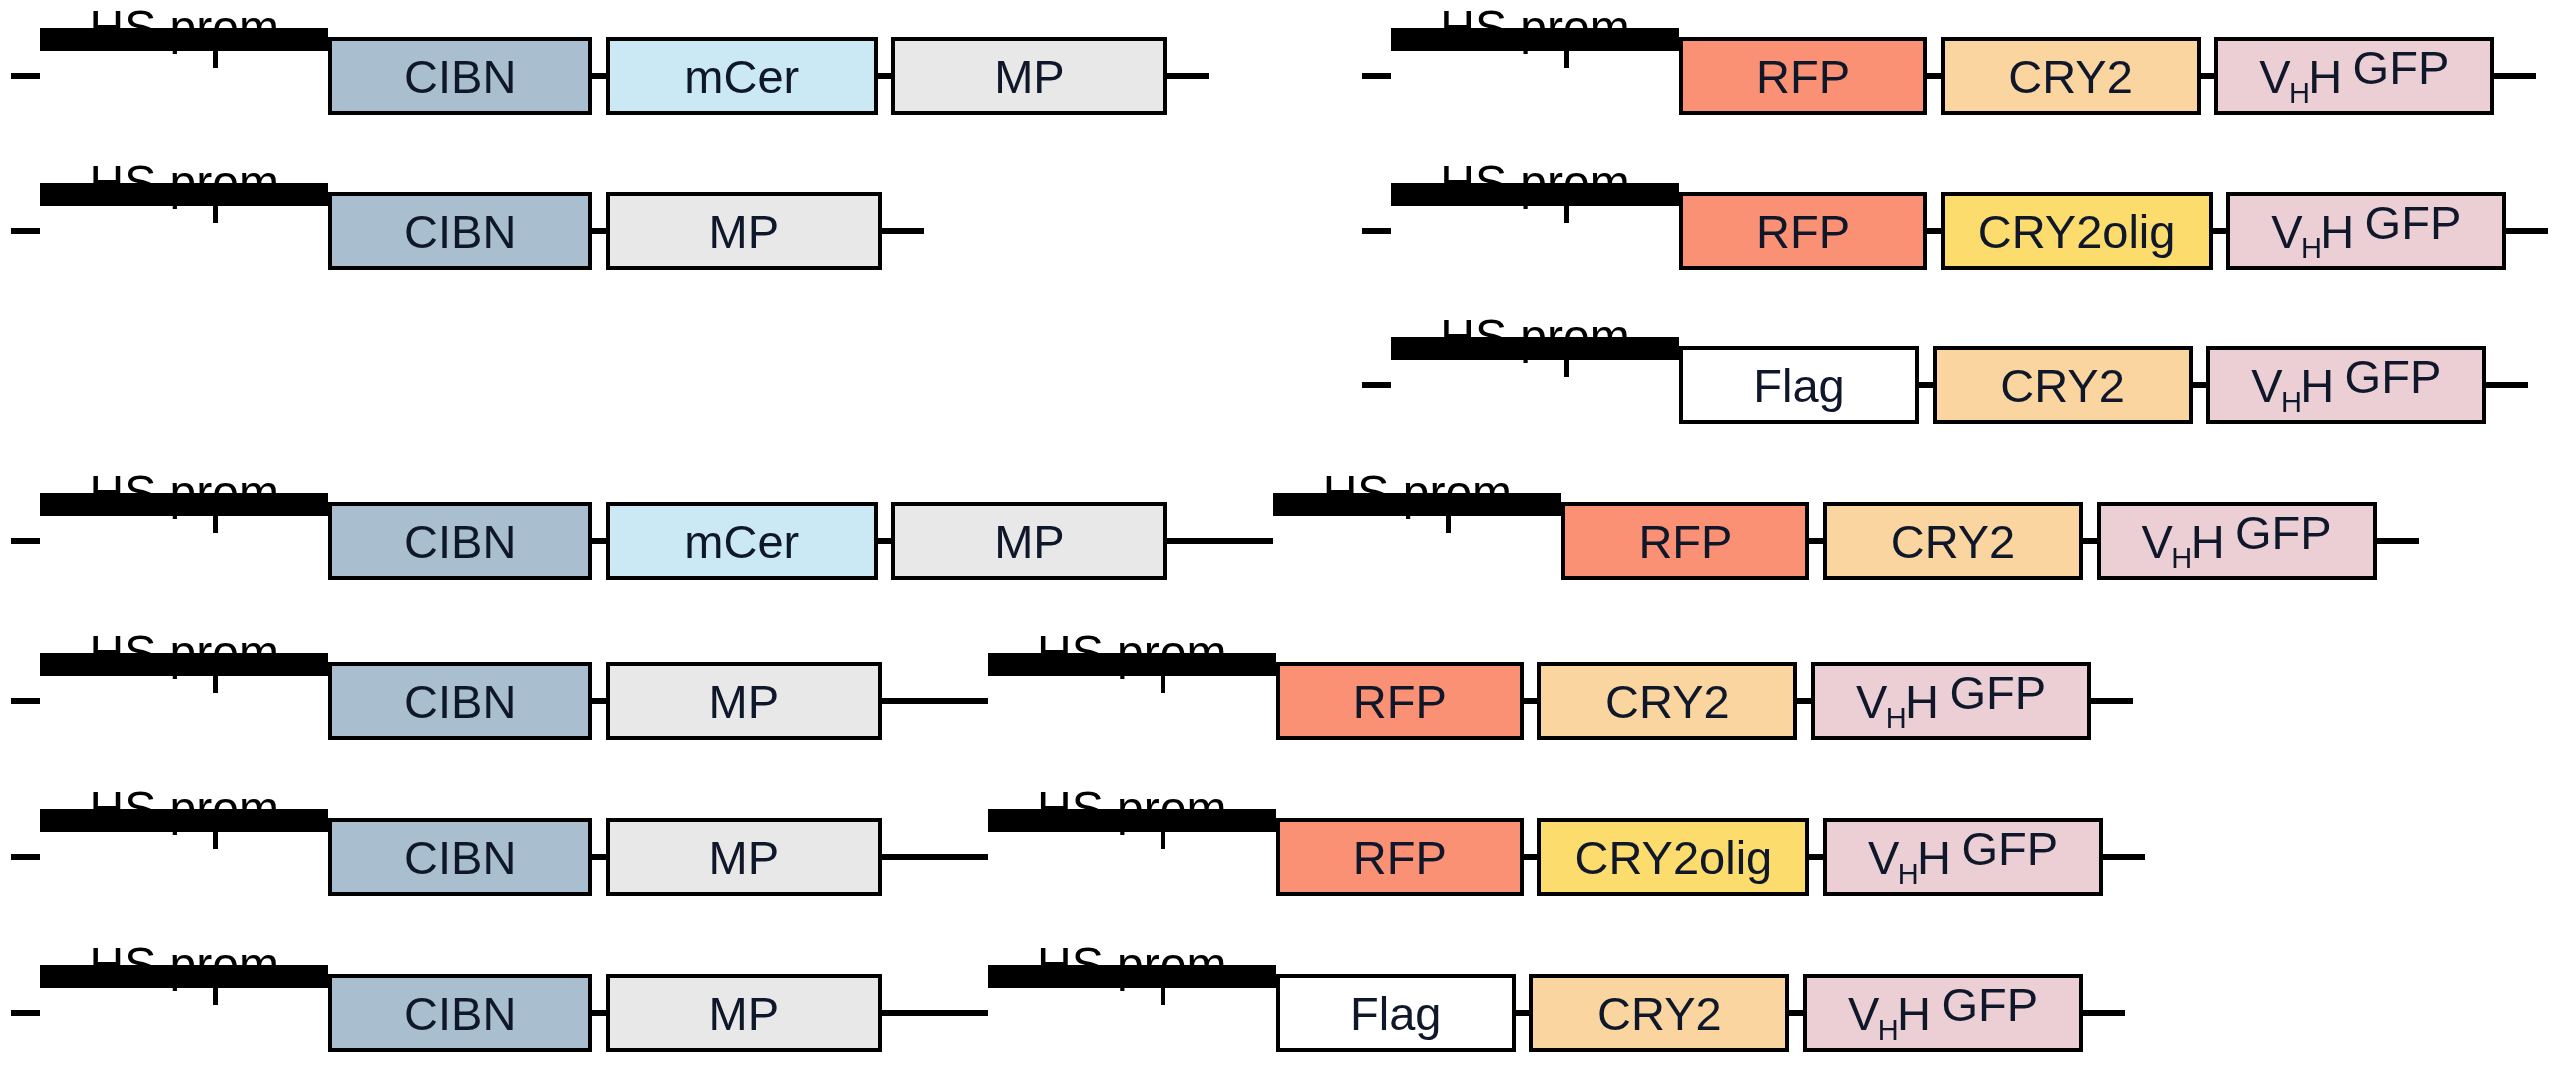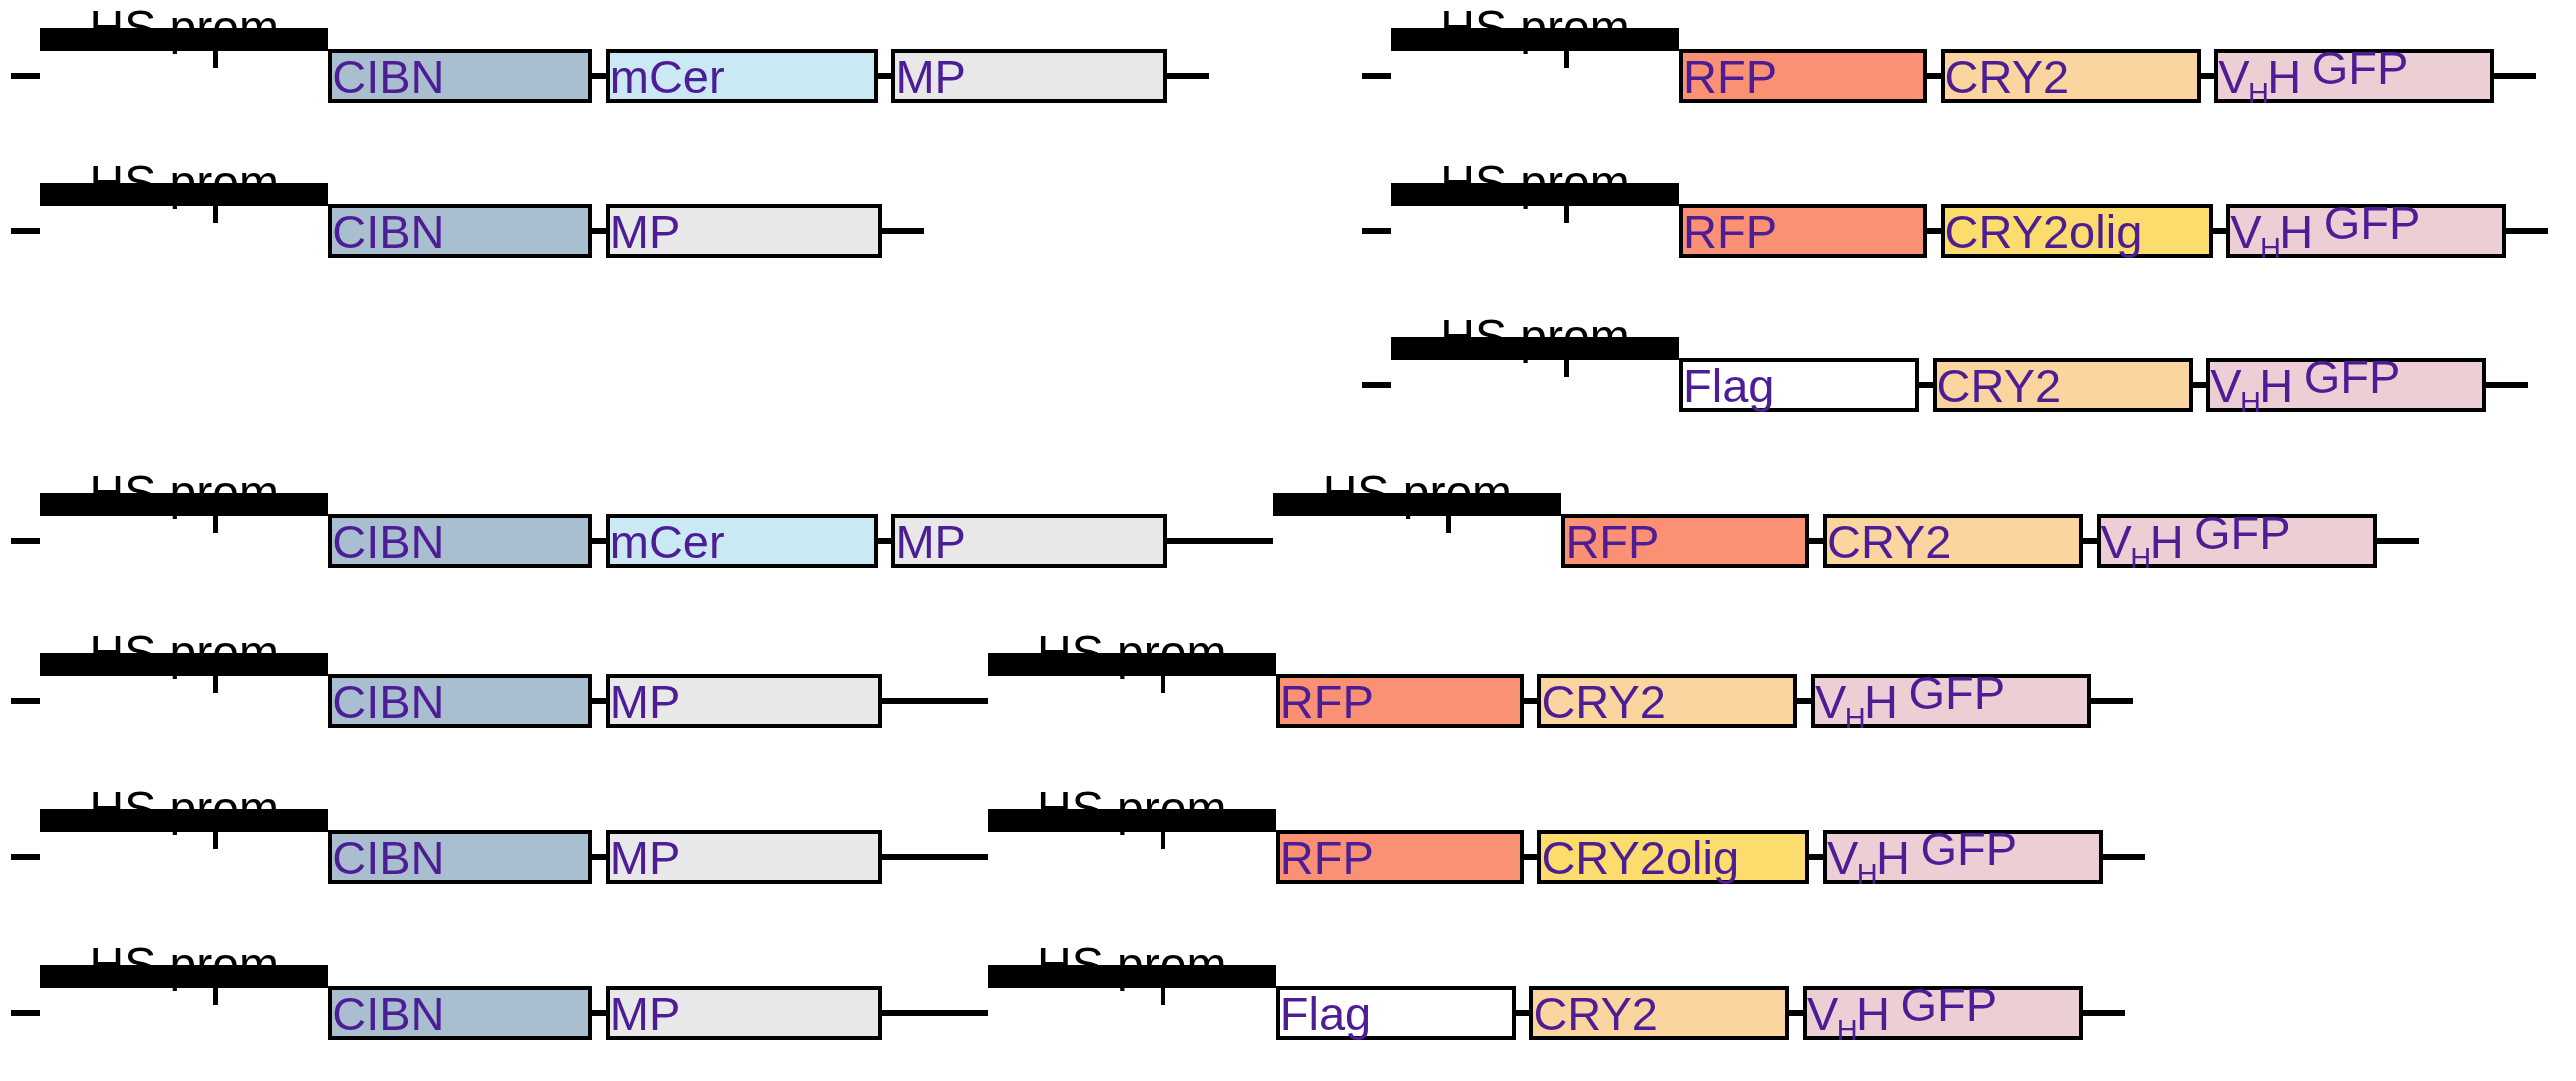--- a/index.html
+++ b/index.html
@@ -75,28 +75,29 @@
     margin-bottom: 24px;
     white-space: nowrap;
     font-size: 48px;
     line-height: 1;
     color: #000000;
   }
 
   
   .gene-box {
     flex: none;
-    height: 54px;
+    height: 78px;
     border: 4.8px solid #000000;
     box-sizing: border-box;
     display: flex;
     align-items: center;
+    justify-content: center;
     font-size: 47px;
     line-height: 1;
-    color: #4c1d95;
+    color: #0f172a;
     white-space: nowrap;
     overflow: visible;
   }
   .gene-box .lbl { display: inline-block; }
 
   
   .vhh-label {
     display: inline-flex;
     align-items: baseline;
     white-space: nowrap;

